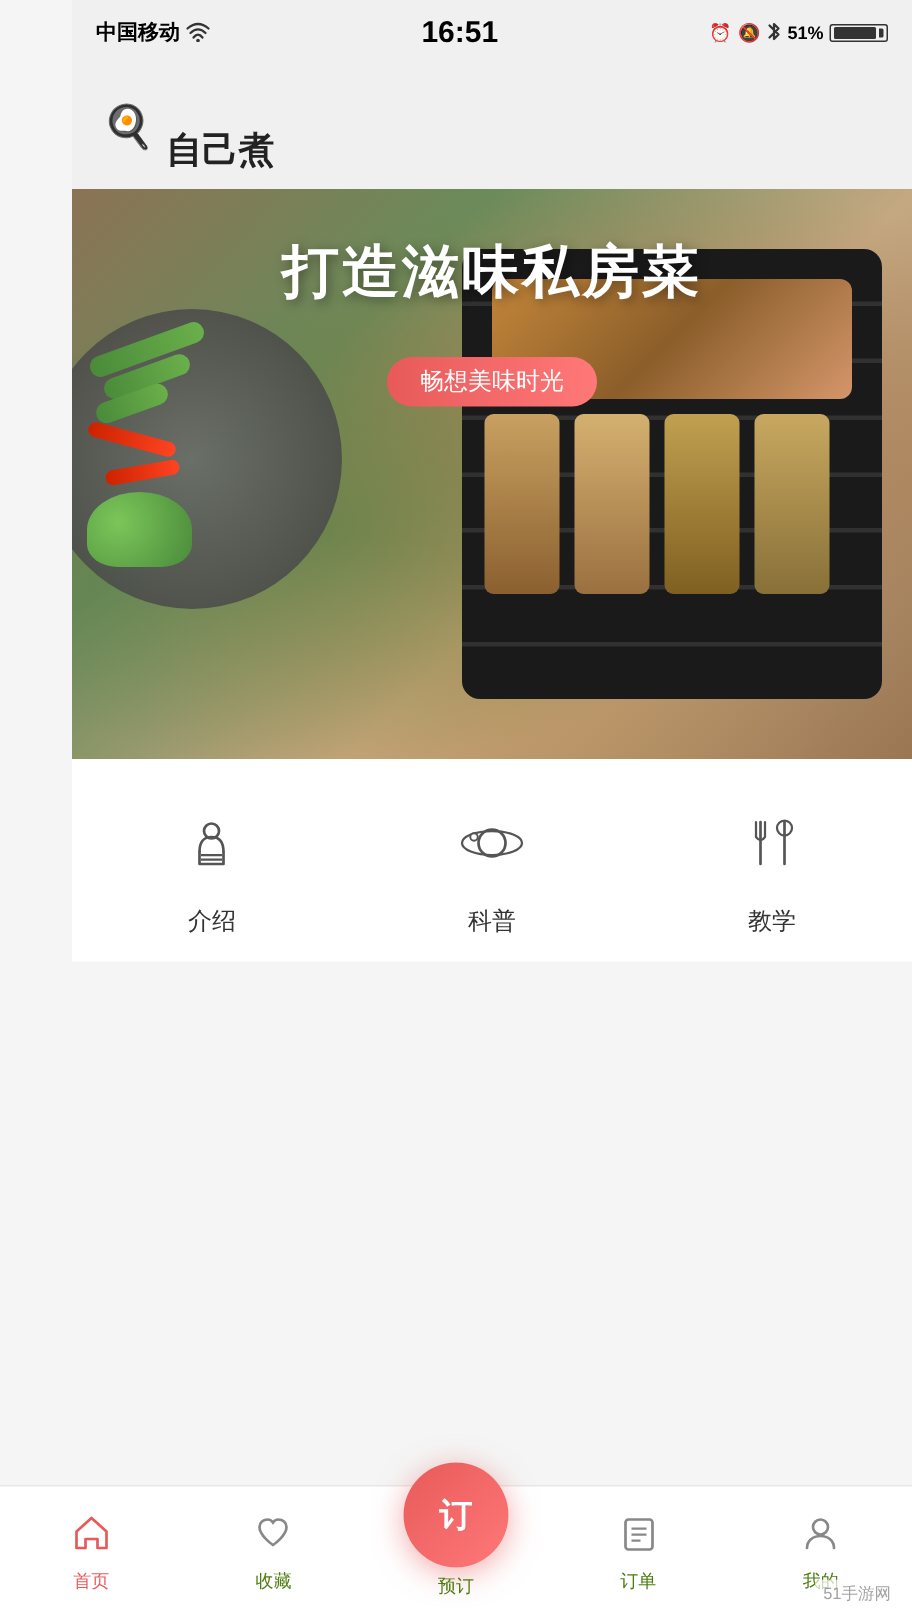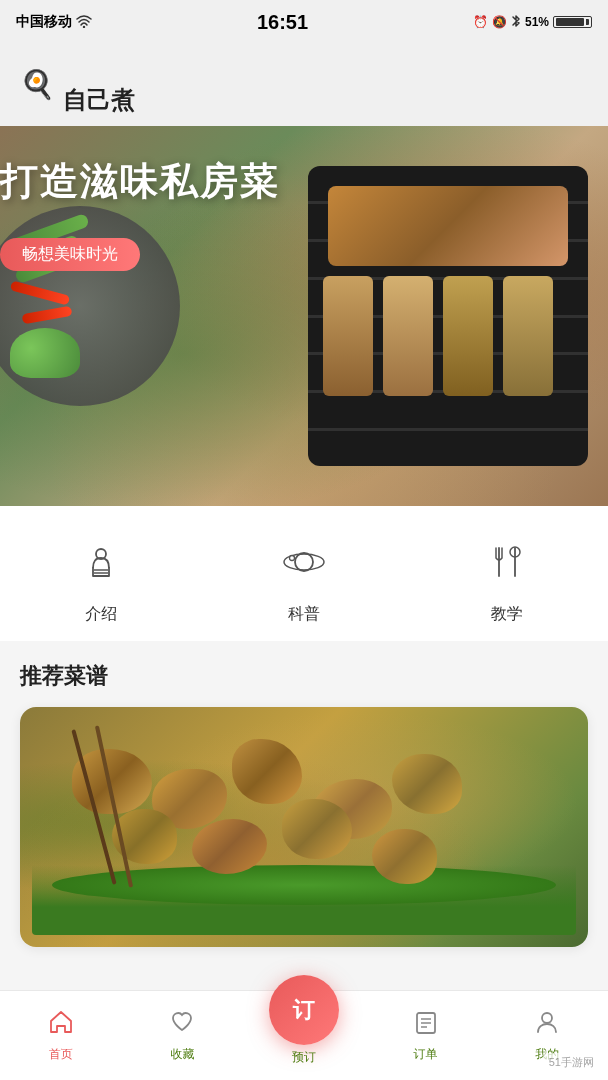--- a/index.html
+++ b/index.html
@@ -175,20 +175,21 @@
       background: linear-gradient(180deg, #c8a860, #887038);
       border-radius: 6px;
     }
 
     
     .hero-text-container {
       position: absolute;
       top: 30px;
       left: 0;
       right: 0;
+      text-align: center;
     }
     .hero-title {
       font-size: 38px;
       font-weight: 900;
       color: #fff;
       text-shadow: 2px 2px 8px rgba(0,0,0,0.4);
       letter-spacing: 2px;
     }
     .hero-subtitle-pill {
       display: inline-block;
@@ -359,20 +360,21 @@
     .battery-tip {
       width: 3px;
       height: 6px;
       background: #333;
       border-radius: 0 1px 1px 0;
       margin-left: 1px;
     }
 
     .content-wrap {
       padding-bottom: 100px;
+      padding-left: 48px;
     }
 
     
     .icon-chef svg, .icon-recipe svg, .icon-planet svg, .icon-utensils svg {
       width: 44px;
       height: 44px;
       stroke: #555;
       stroke-width: 1.5;
       fill: none;
     }
@@ -492,47 +494,20 @@
           <path d="M11 8 L11 18 Q14 22 17 18 L17 8" stroke="#555" stroke-width="1.5" fill="none" stroke-linecap="round" stroke-linejoin="round"></path>
           <line x1="30" y1="8" x2="30" y2="36" stroke="#555" stroke-width="1.8" stroke-linecap="round"></line>
           <circle cx="30" cy="12" r="5" stroke="#555" stroke-width="1.5" fill="none"></circle>
         </svg>
       </div>
       <span class="category-label">教学</span>
     </div>
 
   </div>
 
-  <div class="recommended-section">
-    <div class="recommended-title">推荐菜谱</div>
-
-    <div class="recipe-card">
-      <div class="recipe-image">
-
-        <div style="position:relative; width:100%; height:100%;">
-
-          <div style="position:absolute; bottom:0; left:0; right:0; height:70px; background: linear-gradient(180deg, transparent 0%, #3a7a20 60%); border-radius: 0 0 4px 4px;"></div>
-          <div style="position:absolute; bottom:30px; left:20px; right:20px; height:40px; background: radial-gradient(ellipse, #4a9a2a, #2a6a10); border-radius: 50%;"></div>
-
-          <div style="position:absolute; top:30px; left:40px; width:80px; height:65px; background: linear-gradient(135deg, #c89840, #8a6020, #d4a850); border-radius: 45% 55% 50% 45%;"></div>
-          <div style="position:absolute; top:50px; left:120px; width:75px; height:60px; background: linear-gradient(135deg, #d4a040, #9a7030, #c89040); border-radius: 50% 40% 55% 45%;"></div>
-          <div style="position:absolute; top:20px; left:200px; width:70px; height:65px; background: linear-gradient(135deg, #c09040, #886020, #d49840); border-radius: 40% 60% 45% 55%;"></div>
-          <div style="position:absolute; top:60px; left:280px; width:80px; height:60px; background: linear-gradient(135deg, #d4a848, #9a7038, #c8a040); border-radius: 55% 45% 50% 40%;"></div>
-          <div style="position:absolute; top:35px; left:360px; width:70px; height:60px; background: linear-gradient(135deg, #c8a040, #887030, #d4a840); border-radius: 45% 55% 40% 60%;"></div>
-          <div style="position:absolute; top:90px; left:80px; width:65px; height:55px; background: linear-gradient(135deg, #c09838, #887028, #d0a038); border-radius: 50% 50% 45% 55%;"></div>
-          <div style="position:absolute; top:100px; left:160px; width:75px; height:55px; background: linear-gradient(135deg, #d09040, #906030, #c88838); border-radius: 55% 45% 55% 45%;"></div>
-          <div style="position:absolute; top:80px; left:250px; width:70px; height:60px; background: linear-gradient(135deg, #c8a040, #8a7030, #d4a040); border-radius: 45% 55% 50% 50%;"></div>
-          <div style="position:absolute; top:110px; left:340px; width:65px; height:55px; background: linear-gradient(135deg, #d09840, #907030, #c8a038); border-radius: 50% 50% 45% 55%;"></div>
-
-          <div style="position:absolute; top:8px; left:60px; width:4px; height:160px; background: #5a3a1a; border-radius: 2px; transform: rotate(-15deg);"></div>
-          <div style="position:absolute; top:5px; left:80px; width:4px; height:165px; background: #6a4a22; border-radius: 2px; transform: rotate(-12deg);"></div>
-        </div>
-      </div>
-    </div>
-  </div>
 
 </div>
 
 <div class="bottom-nav">
 
   <div class="nav-item active">
     <span class="nav-icon">
       <svg width="26" height="26" viewBox="0 0 26 26" fill="none">
         <path d="M3 12 L13 3 L23 12 L23 23 L17 23 L17 17 L9 17 L9 23 L3 23 Z" stroke="#e85a5a" stroke-width="1.8" fill="none" stroke-linecap="round" stroke-linejoin="round"></path>
       </svg>

